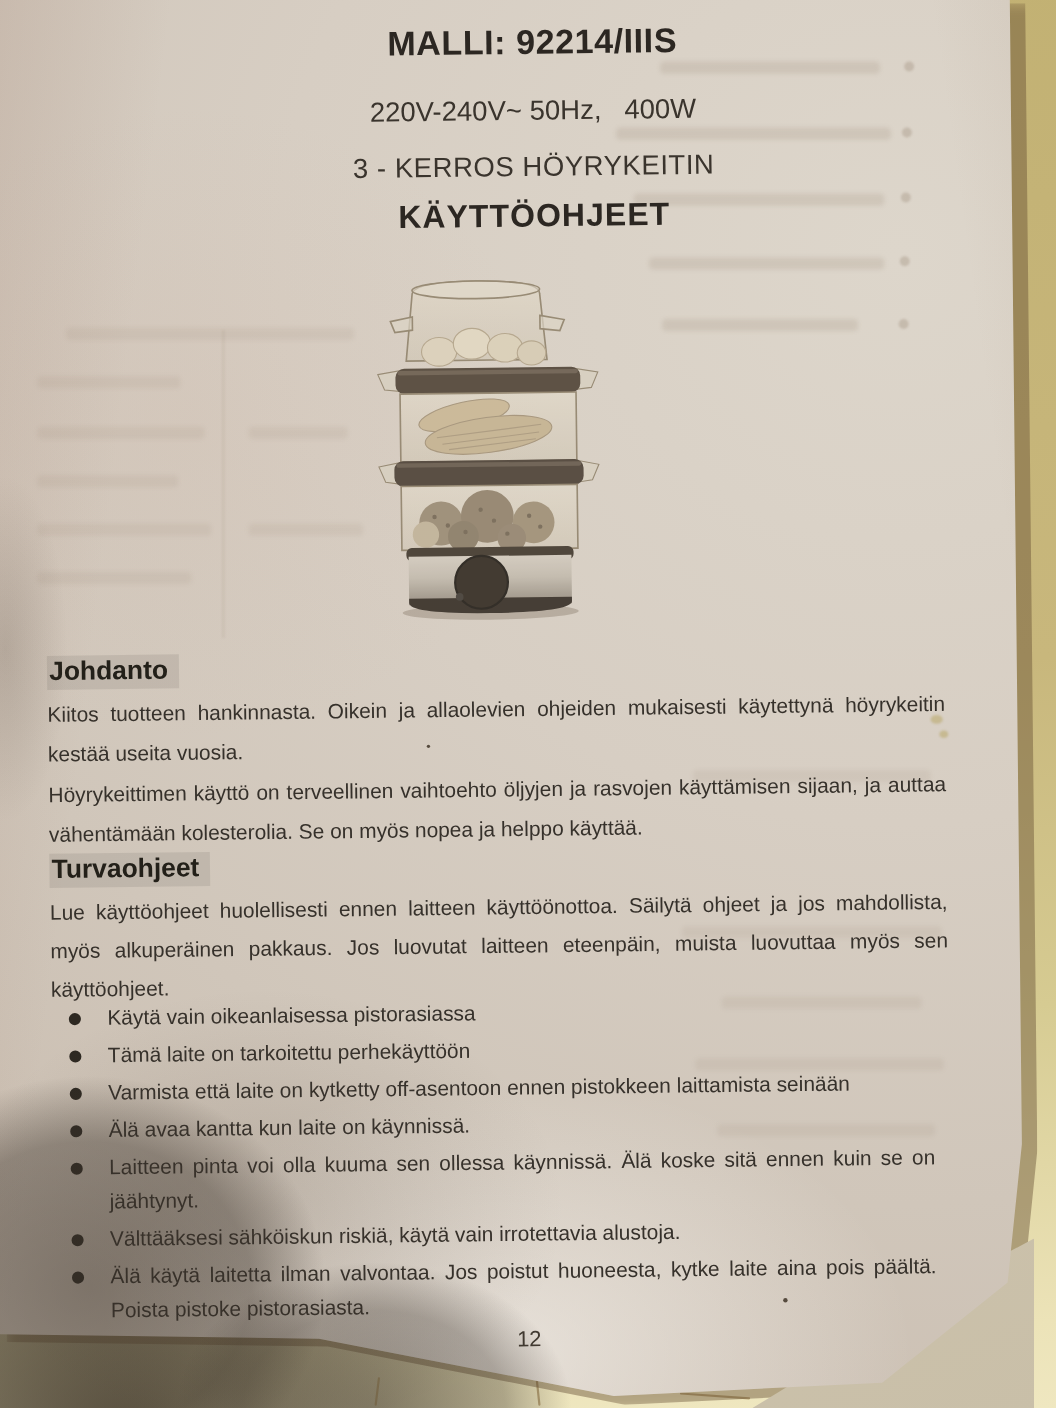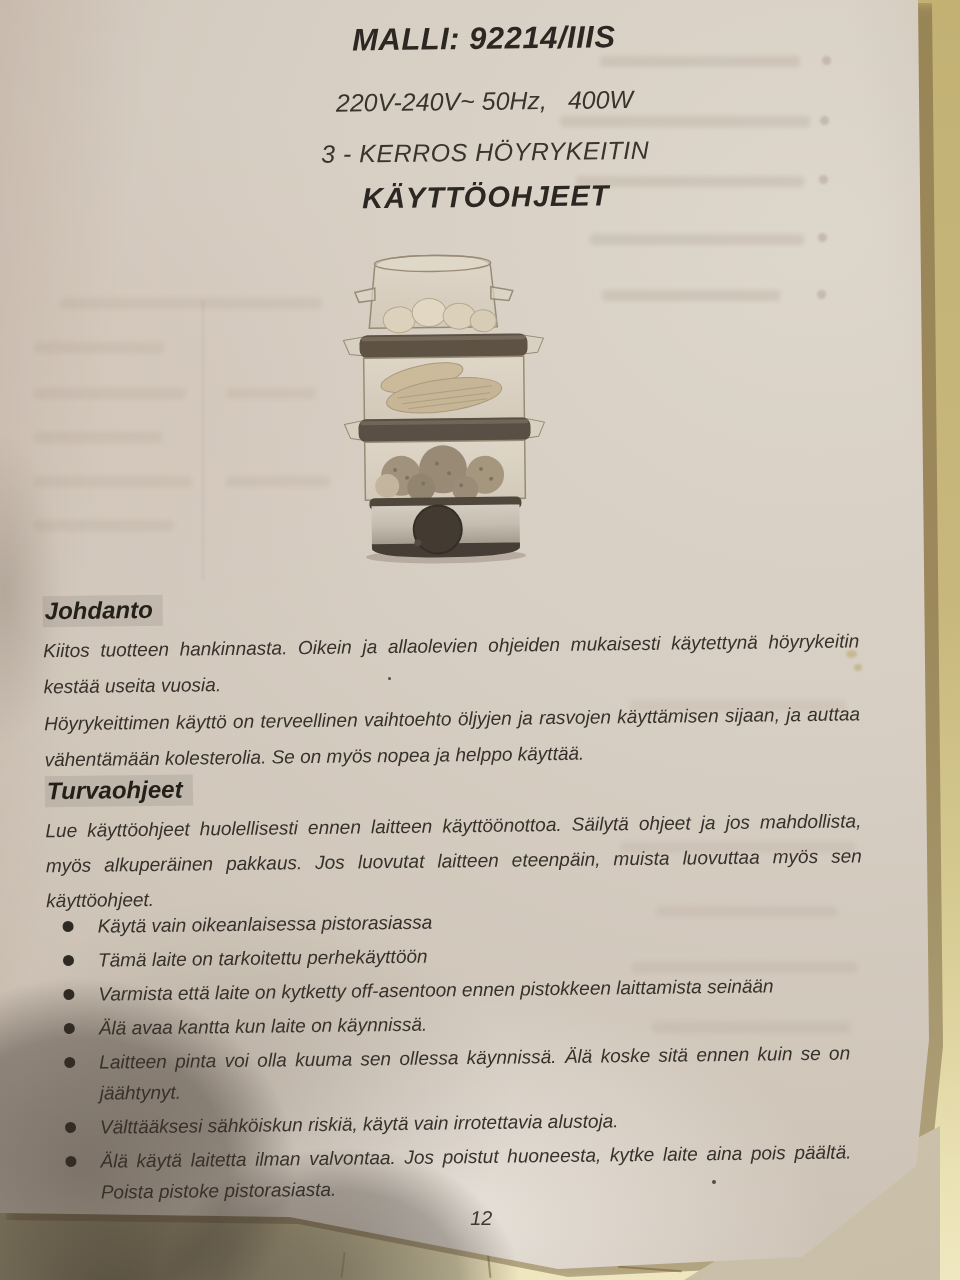--- a/index.html
+++ b/index.html
@@ -31,21 +31,20 @@
   }
   .under-page{
     position:absolute; inset:0;
     clip-path:polygon(908px 1143px,940px 1126px,940px 1280px,684px 1280px);
     background:linear-gradient(160deg,#d8cfbc,#c9bfa8);
   }
   .page{
     position:absolute; inset:0;
     clip-path:polygon(0 0,918px 0,929px 1040px,916px 1166px,802px 1257px,558px 1269px,290px 1217px,0 1213px);
     background:radial-gradient(130% 90% at 85% 18%, #ddd6cb 0%, #d7cec3 45%, #d0c6ba 75%, #cbbfb2 100%);
-    font-style:italic;
   }
   .paper-shading{
     position:absolute; inset:0; pointer-events:none;
     background:
       radial-gradient(55% 28% at 48% 96%, rgba(252,250,246,.55), rgba(252,250,246,0) 70%),
       radial-gradient(45% 30% at 18% 30%, rgba(202,172,156,.14), rgba(202,172,156,0) 75%),
       linear-gradient(97deg, rgba(168,138,122,.22) 0%, rgba(168,138,122,0) 14%),
       linear-gradient(262deg, rgba(150,125,100,.10) 0%, rgba(150,125,100,0) 10%);
   }
   

